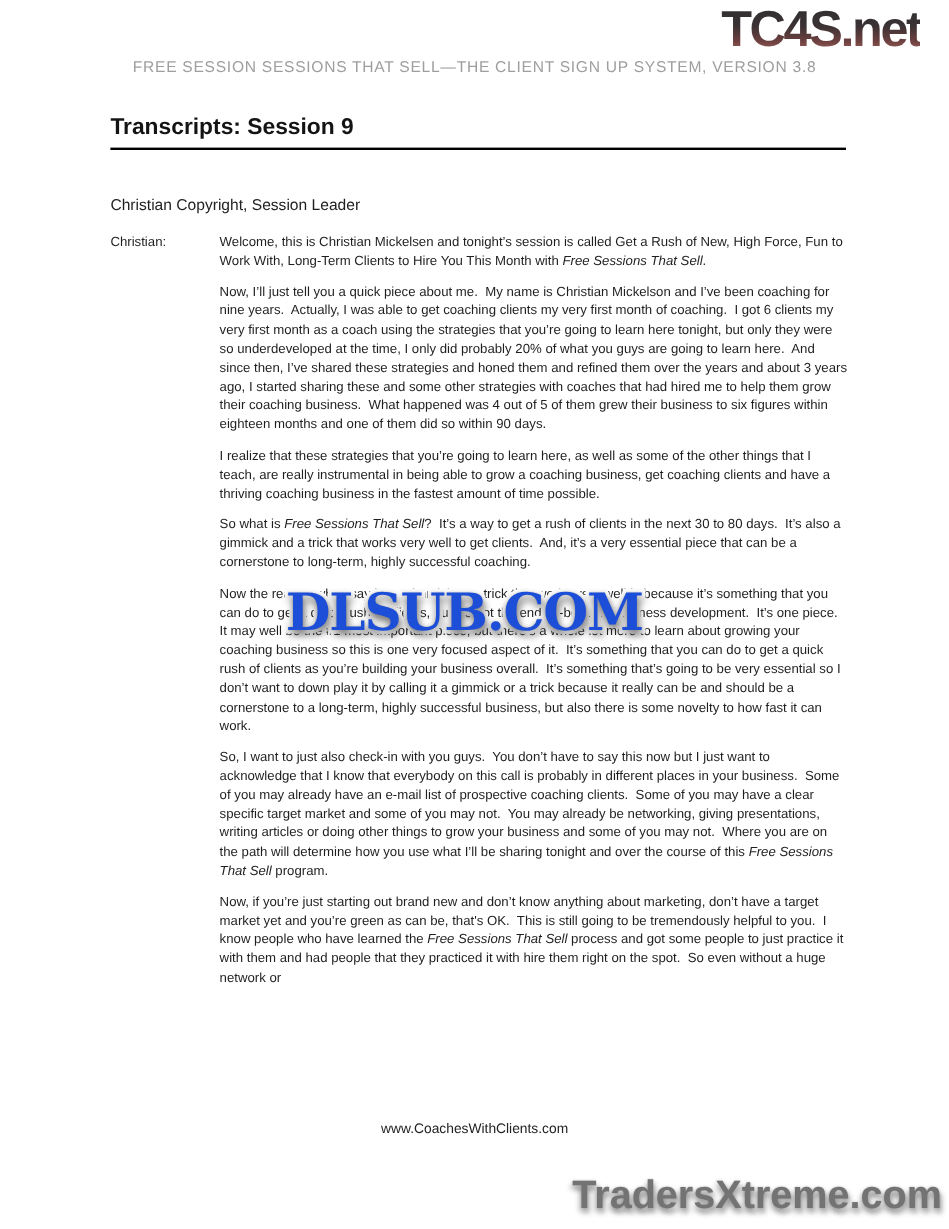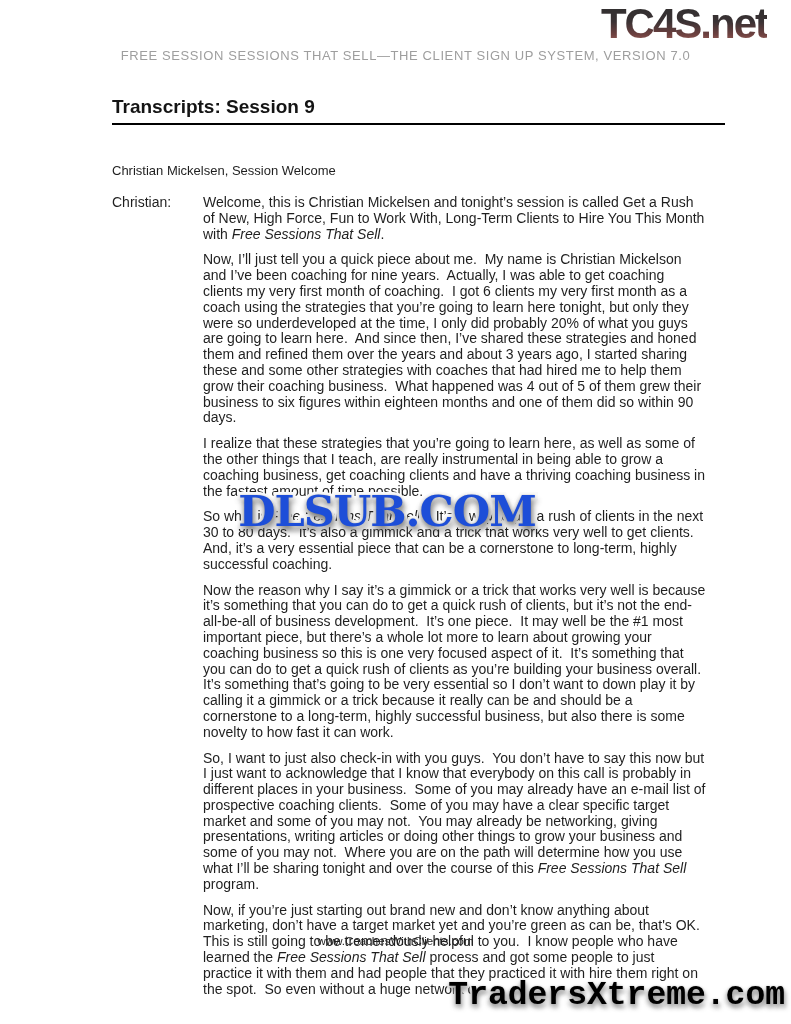--- a/index.html
+++ b/index.html
@@ -5,21 +5,20 @@
   * { margin: 0; padding: 0; box-sizing: border-box; }
   html, body { background: #ffffff; }
   body { font-family: "Liberation Sans", sans-serif; }
   .sheet {
     position: relative;
     width: 791px;
     height: 1024px;
     background: #ffffff;
     overflow: hidden;
     color: #1f1f1f;
-    padding-left: 20px;
   }
   
   .logo {
     position: absolute;
     top: 0px;
     right: 24px;
     font-size: 42px;
     font-weight: bold;
     letter-spacing: -2px;
     background: linear-gradient(to bottom, #2e2e2e 0%, #3a3234 45%, #6e4140 72%, #9c5f58 88%, #c5a095 100%);
@@ -42,21 +41,21 @@
     color: #141414;
     border-bottom: 2px solid #000;
     padding-bottom: 5px;
   }
   .leader {
     margin: 38px 86px 0 92px;
     font-size: 13px;
   }
   .transcript {
     margin: 17px 84px 0 92px;
-    font-size: 14px;
+    font-size: 11px;
     line-height: 15.8px;
   }
   .t-row { display: flex; margin-bottom: 10px; }
   .t-speaker { width: 91px; flex: 0 0 91px; }
   .t-text { flex: 1 1 auto; white-space: pre-wrap; }
   .t-text em { font-style: italic; }
   
   .dlsub {
     position: absolute;
     left: 228px;
@@ -95,25 +94,25 @@
     text-shadow: 2px 4px 4px rgba(90,90,90,0.5), -2px 3px 4px rgba(90,90,90,0.35), 0 0 2px rgba(120,120,120,0.45);
   }
 </style>
 </head>
 <body>
 
 <div class="sheet">
 
   <div class="logo">TC4S.net</div>
 
-  <div class="tagline" style="color: rgb(158, 158, 158);">FREE SESSION SESSIONS THAT SELL—THE CLIENT SIGN UP SYSTEM, VERSION 7.0</div>
+  <div class="tagline" style="color: rgb(158, 158, 158);">FREE SESSION SESSIONS THAT SELL—THE CLIENT SIGN UP SYSTEM, VERSION 3.8</div>
 
   <h1 class="doc-title">Transcripts: Session 9</h1>
 
-  <div class="leader">Christian Mickelsen, Session Welcome</div>
+  <div class="leader">Christian Copyright, Session Leader</div>
 
   <div class="transcript">
       <div class="t-row">
         <div class="t-speaker">Christian:</div>
         <div class="t-text"><span>Welcome, this is Christian Mickelsen and tonight’s session is called Get a Rush of New, High Force, Fun to Work With, Long-Term Clients to Hire You This Month with </span><em>Free Sessions That Sell</em><span>.</span></div>
       </div>
       <div class="t-row">
         <div class="t-speaker"></div>
         <div class="t-text"><span>Now, I’ll just tell you a quick piece about me.  My name is Christian Mickelson and I’ve been coaching for nine years.  Actually, I was able to get coaching clients my very first month of coaching.  I got 6 clients my very first month as a coach using the strategies that you’re going to learn here tonight, but only they were so underdeveloped at the time, I only did probably 20% of what you guys are going to learn here.  And since then, I’ve shared these strategies and honed them and refined them over the years and about 3 years ago, I started sharing these and some other strategies with coaches that had hired me to help them grow their coaching business.  What happened was 4 out of 5 of them grew their business to six figures within eighteen months and one of them did so within 90 days.</span></div>
       </div>
@@ -138,15 +137,15 @@
         <div class="t-text"><span>Now, if you’re just starting out brand new and don’t know anything about marketing, don’t have a target market yet and you’re green as can be, that's OK.  This is still going to be tremendously helpful to you.  I know people who have learned the </span><em>Free Sessions That Sell</em><span> process and got some people to just practice it with them and had people that they practiced it with hire them right on the spot.  So even without a huge network or</span></div>
       </div>
     </div>
 
   <div class="dlsub" style="color: #1d4ed8;">DLSUB.COM</div>
 
   <div class="footer">
     <div>www.CoachesWithClients.com</div>
   </div>
 
-  <div class="corner-site" style="color: #000000; font-family: Liberation Mono, monospace;">TradersXtreme.com</div>
+  <div class="corner-site" style="color: #737373;">TradersXtreme.com</div>
 
 </div>
 
 </body></html>

